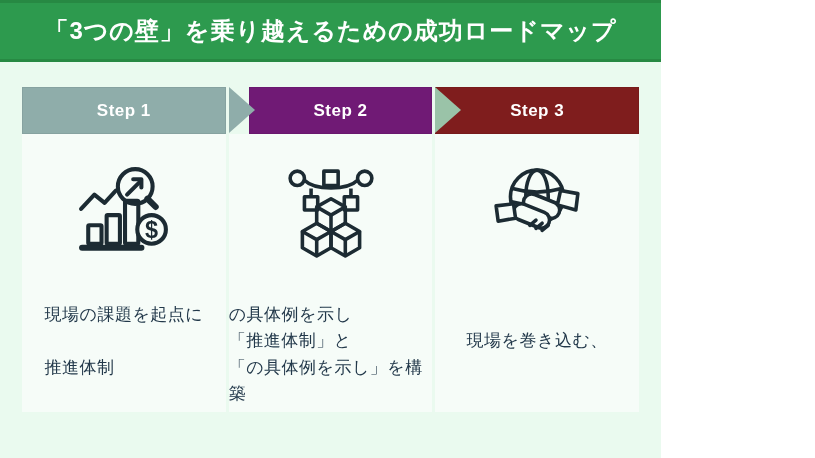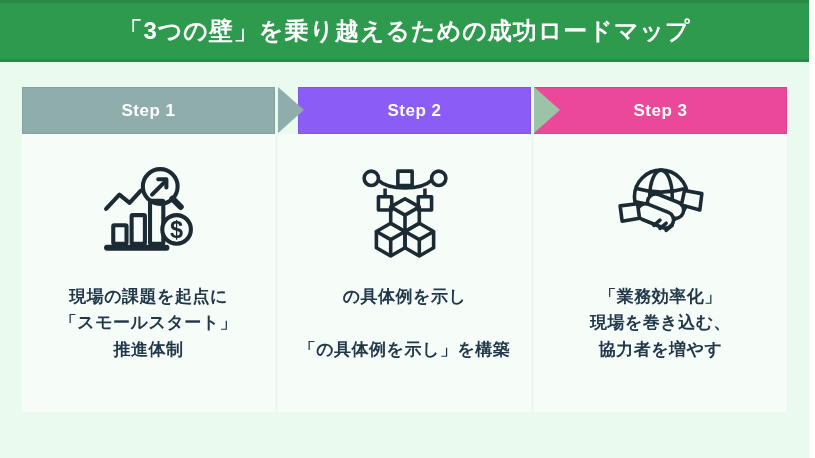--- a/index.html
+++ b/index.html
@@ -1,18 +1,18 @@
 <!DOCTYPE html>
 <html><head>
 <meta charset="utf-8">
 <style>
   * { margin:0; padding:0; box-sizing:border-box; }
   html,body { width:815px; height:458px; overflow:hidden; }
   body { font-family:"Liberation Sans","DejaVu Sans",sans-serif; }
-  .page { width:809px; height:458px; background:#eafaef; }
+  .page { width:661px; height:458px; background:#eafaef; }
 
   .header {
     height:62px; display:flex; align-items:center; justify-content:center;
     border-top:3px solid #278943; border-bottom:3px solid #278943;
   }
   .title {
     color:#ffffff; font-size:24px; font-weight:bold; letter-spacing:1px;
     text-align:center; white-space:nowrap;
   }
 
@@ -34,22 +34,22 @@
   }
 
   .card {
     height:278px; background:#f6fcf8;
     display:flex; flex-direction:column; align-items:center;
   }
   .icon-wrap { margin-top:30px; height:94px; display:flex; align-items:center; justify-content:center; }
   .icon { width:104px; height:94px; }
 
   .card-text {
-    margin-top:26px; text-align:center;
-    color:#22384a; font-size:17px; font-weight:bold; line-height:1.55;
+    margin-top:44px; text-align:left;
+    color:#22384a; font-size:17px; font-weight:normal; line-height:1.55;
     letter-spacing:0.5px;
   }
 </style>
 </head>
 <body>
 
 <div class="page" style="background-color: rgb(234, 250, 239);">
 
   <header class="header" style="background-color: rgb(45, 154, 78); border-color: rgb(39, 137, 67);">
     <h1 class="title">「3つの壁」を乗り越えるための成功ロードマップ</h1>
@@ -73,28 +73,28 @@
             <circle cx="61" cy="22" r="17"></circle>
             <line x1="53" y1="30" x2="66" y2="17" stroke-linecap="round"></line>
             <polyline points="59,15 67,15 67,23" stroke-linecap="round" stroke-linejoin="round"></polyline>
             <line x1="73" y1="34" x2="81" y2="42" stroke-width="6" stroke-linecap="round"></line>
             <circle cx="77" cy="64" r="14" fill="#f6fcf8"></circle>
             <text x="77" y="72" font-size="23" font-weight="bold" fill="#1c2b33" stroke="none" text-anchor="middle" font-family="Liberation Sans, sans-serif">$</text>
           </svg>
         </div>
         <p class="card-text">
           <span>現場の課題を起点に</span><br>
-          <span>「スモールスタート」</span><br>
+          <br>
           <span>推進体制</span>
         </p>
       </div>
     </section>
 
     <section class="column">
-      <div class="banner" style="background-color: #8b5cf6; margin-left: 20px;">
+      <div class="banner" style="background-color: #701a75; margin-left: 20px;">
         <span>Step 2</span>
         <span class="arrow" style="border-left-color: rgb(154, 195, 168);"></span>
       </div>
       <div class="card" style="background-color: rgb(246, 252, 248);">
         <div class="icon-wrap">
           <svg class="icon" viewBox="0 0 100 92" fill="none" stroke="#1c2b33" stroke-width="3.5" stroke-linejoin="round">
             <circle cx="17" cy="14" r="7"></circle>
             <circle cx="83" cy="14" r="7"></circle>
             <rect x="43" y="7" width="14" height="14"></rect>
             <path d="M24,16 C34,26 66,26 76,16"></path>
@@ -108,28 +108,28 @@
             <polygon points="36,58 50,66 36,74 22,66"></polygon>
             <polyline points="22,66 22,82 36,90 50,82 50,66"></polyline>
             <line x1="36" y1="74" x2="36" y2="90"></line>
             <polygon points="64,58 78,66 64,74 50,66"></polygon>
             <polyline points="50,66 50,82 64,90 78,82 78,66"></polyline>
             <line x1="64" y1="74" x2="64" y2="90"></line>
           </svg>
         </div>
         <p class="card-text">
           <span>の具体例を示し</span><br>
-          <br>
+          <span>「推進体制」と</span><br>
           <span>「の具体例を示し」を構築</span>
         </p>
       </div>
     </section>
 
     <section class="column">
-      <div class="banner" style="background-color: #ec4899;">
+      <div class="banner" style="background-color: #7f1d1d;">
         <span>Step 3</span>
       </div>
       <div class="card" style="background-color: rgb(246, 252, 248);">
         <div class="icon-wrap">
           <svg class="icon" viewBox="0 0 100 92" fill="none" stroke="#1c2b33" stroke-width="3.5" stroke-linejoin="round" stroke-linecap="round">
             <circle cx="50" cy="32" r="26"></circle>
             <ellipse cx="50" cy="32" rx="11" ry="26"></ellipse>
             <path d="M26,24 Q50,31 74,24"></path>
             <path d="M25,37 Q50,44 75,37"></path>
             <g fill="#f6fcf8">
@@ -137,21 +137,20 @@
               <polygon points="90,29 73,26 70,40 88,45"></polygon>
               <rect x="26" y="43" width="37" height="16" rx="8" transform="rotate(22 45 51)"></rect>
               <polygon points="10,41 27,39 29,53 12,56"></polygon>
             </g>
             <line x1="43" y1="60" x2="49" y2="55"></line>
             <line x1="49" y1="63" x2="55" y2="58"></line>
             <line x1="55" y1="65" x2="61" y2="60"></line>
           </svg>
         </div>
         <p class="card-text">
-          <span>「業務効率化」</span><br>
+          <br>
           <span>現場を巻き込む、</span><br>
-          <span>協力者を増やす</span>
         </p>
       </div>
     </section>
 
   </div>
 </div>
 
 </body></html>

